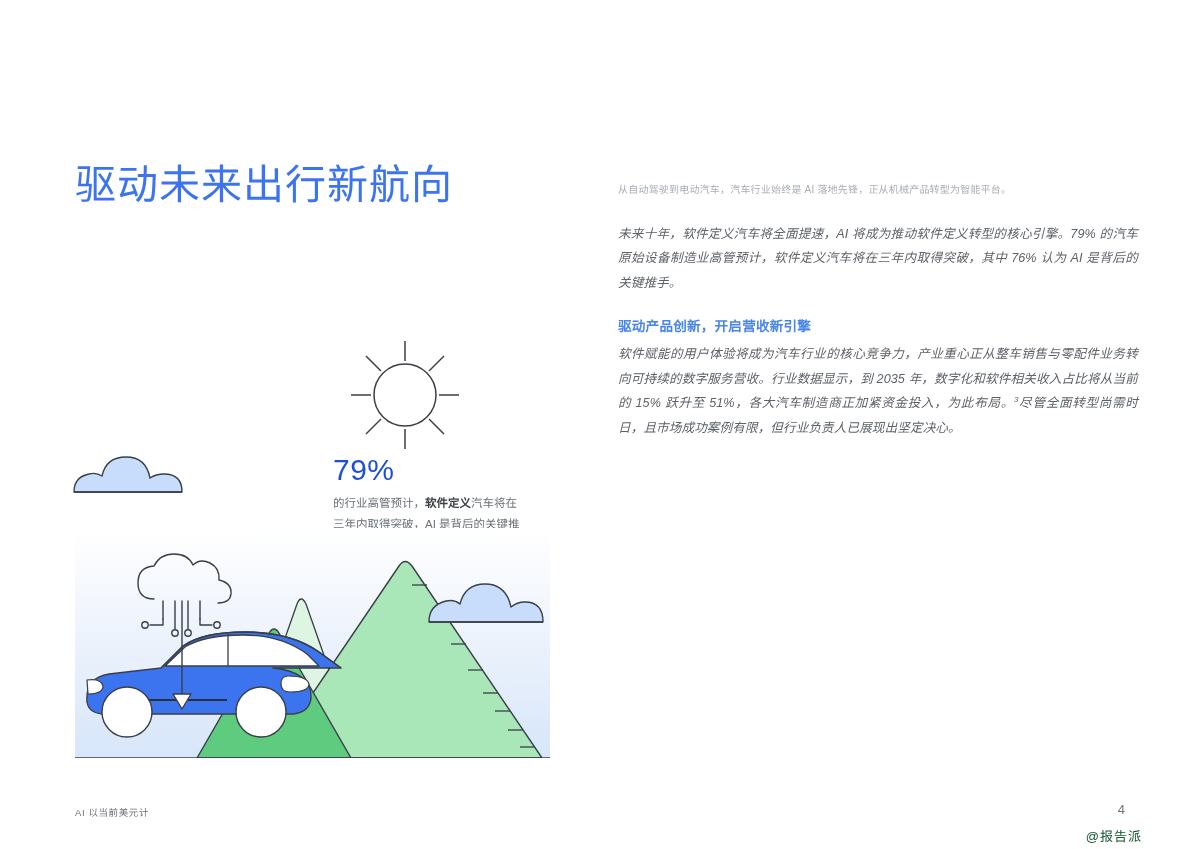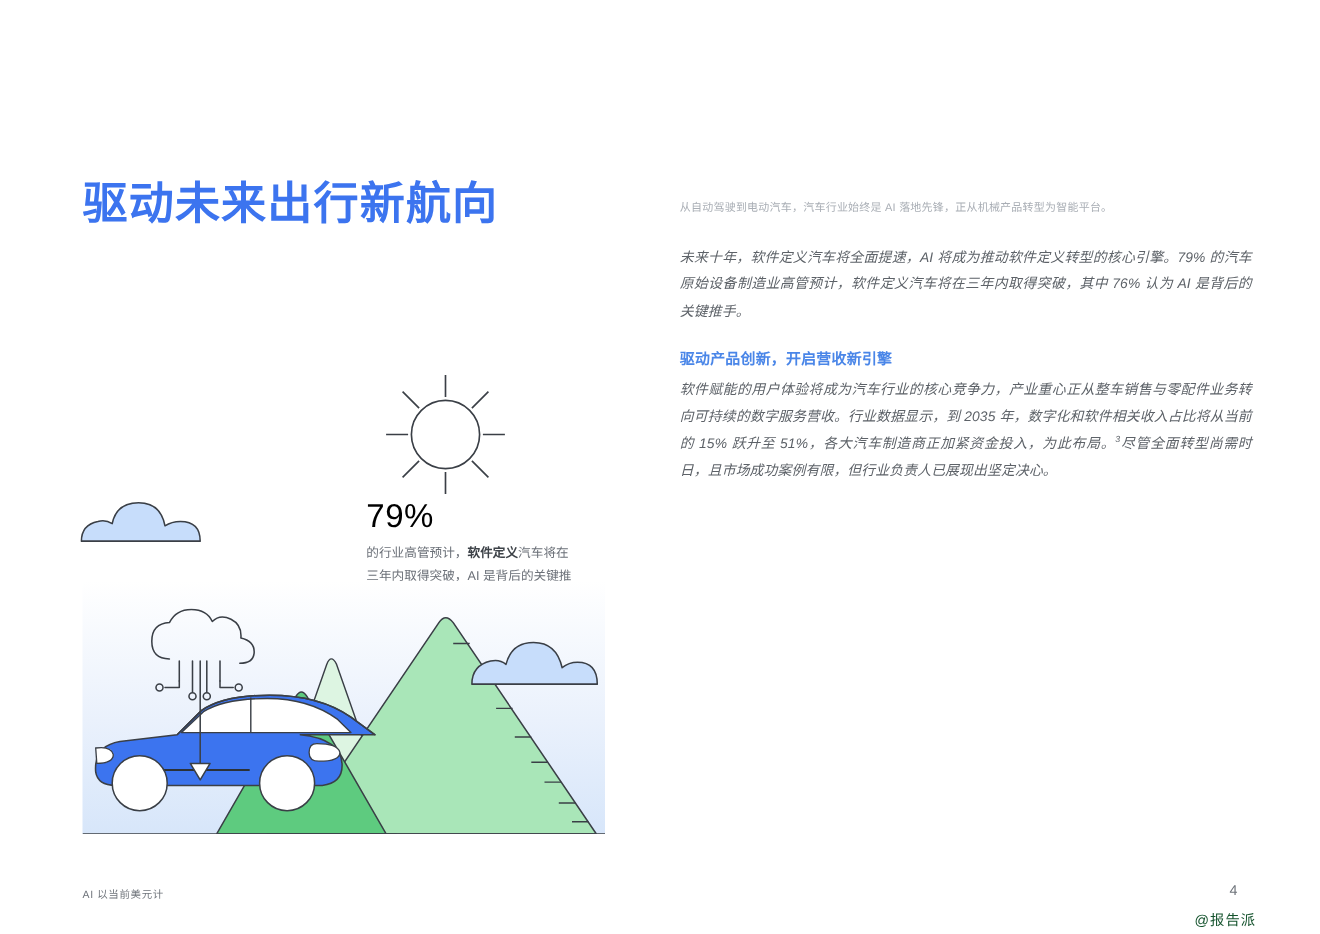--- a/index.html
+++ b/index.html
@@ -21,21 +21,21 @@
   
   .left-col {
     position: absolute;
     left: 75px; top: 160px;
     width: 475px;
   }
   .page-title {
     font-size: 41px;
     line-height: 1.25;
     color: #3c74ef;
-    font-weight: 700;
+    font-weight: 400;
     letter-spacing: 1px;
     margin: 0;
     white-space: nowrap;
   }
 
   
   .sun-wrap {
     position: absolute;
     left: 335px; top: 333px;
     width: 140px; height: 125px;
@@ -48,21 +48,21 @@
     width: 112px; height: 48px;
   }
 
   
   .stat-block {
     position: absolute;
     left: 333px; top: 454px;
     width: 190px;
   }
   .stat-number {
-    color: #000000;
+    color: #1d4ed8;
     font-size: 30px;
     line-height: 1.05;
     font-weight: 400;
     letter-spacing: 0.5px;
   }
   .stat-caption {
     margin-top: 7px;
     font-size: 11.5px;
     line-height: 1.85;
     color: #6b7078;

